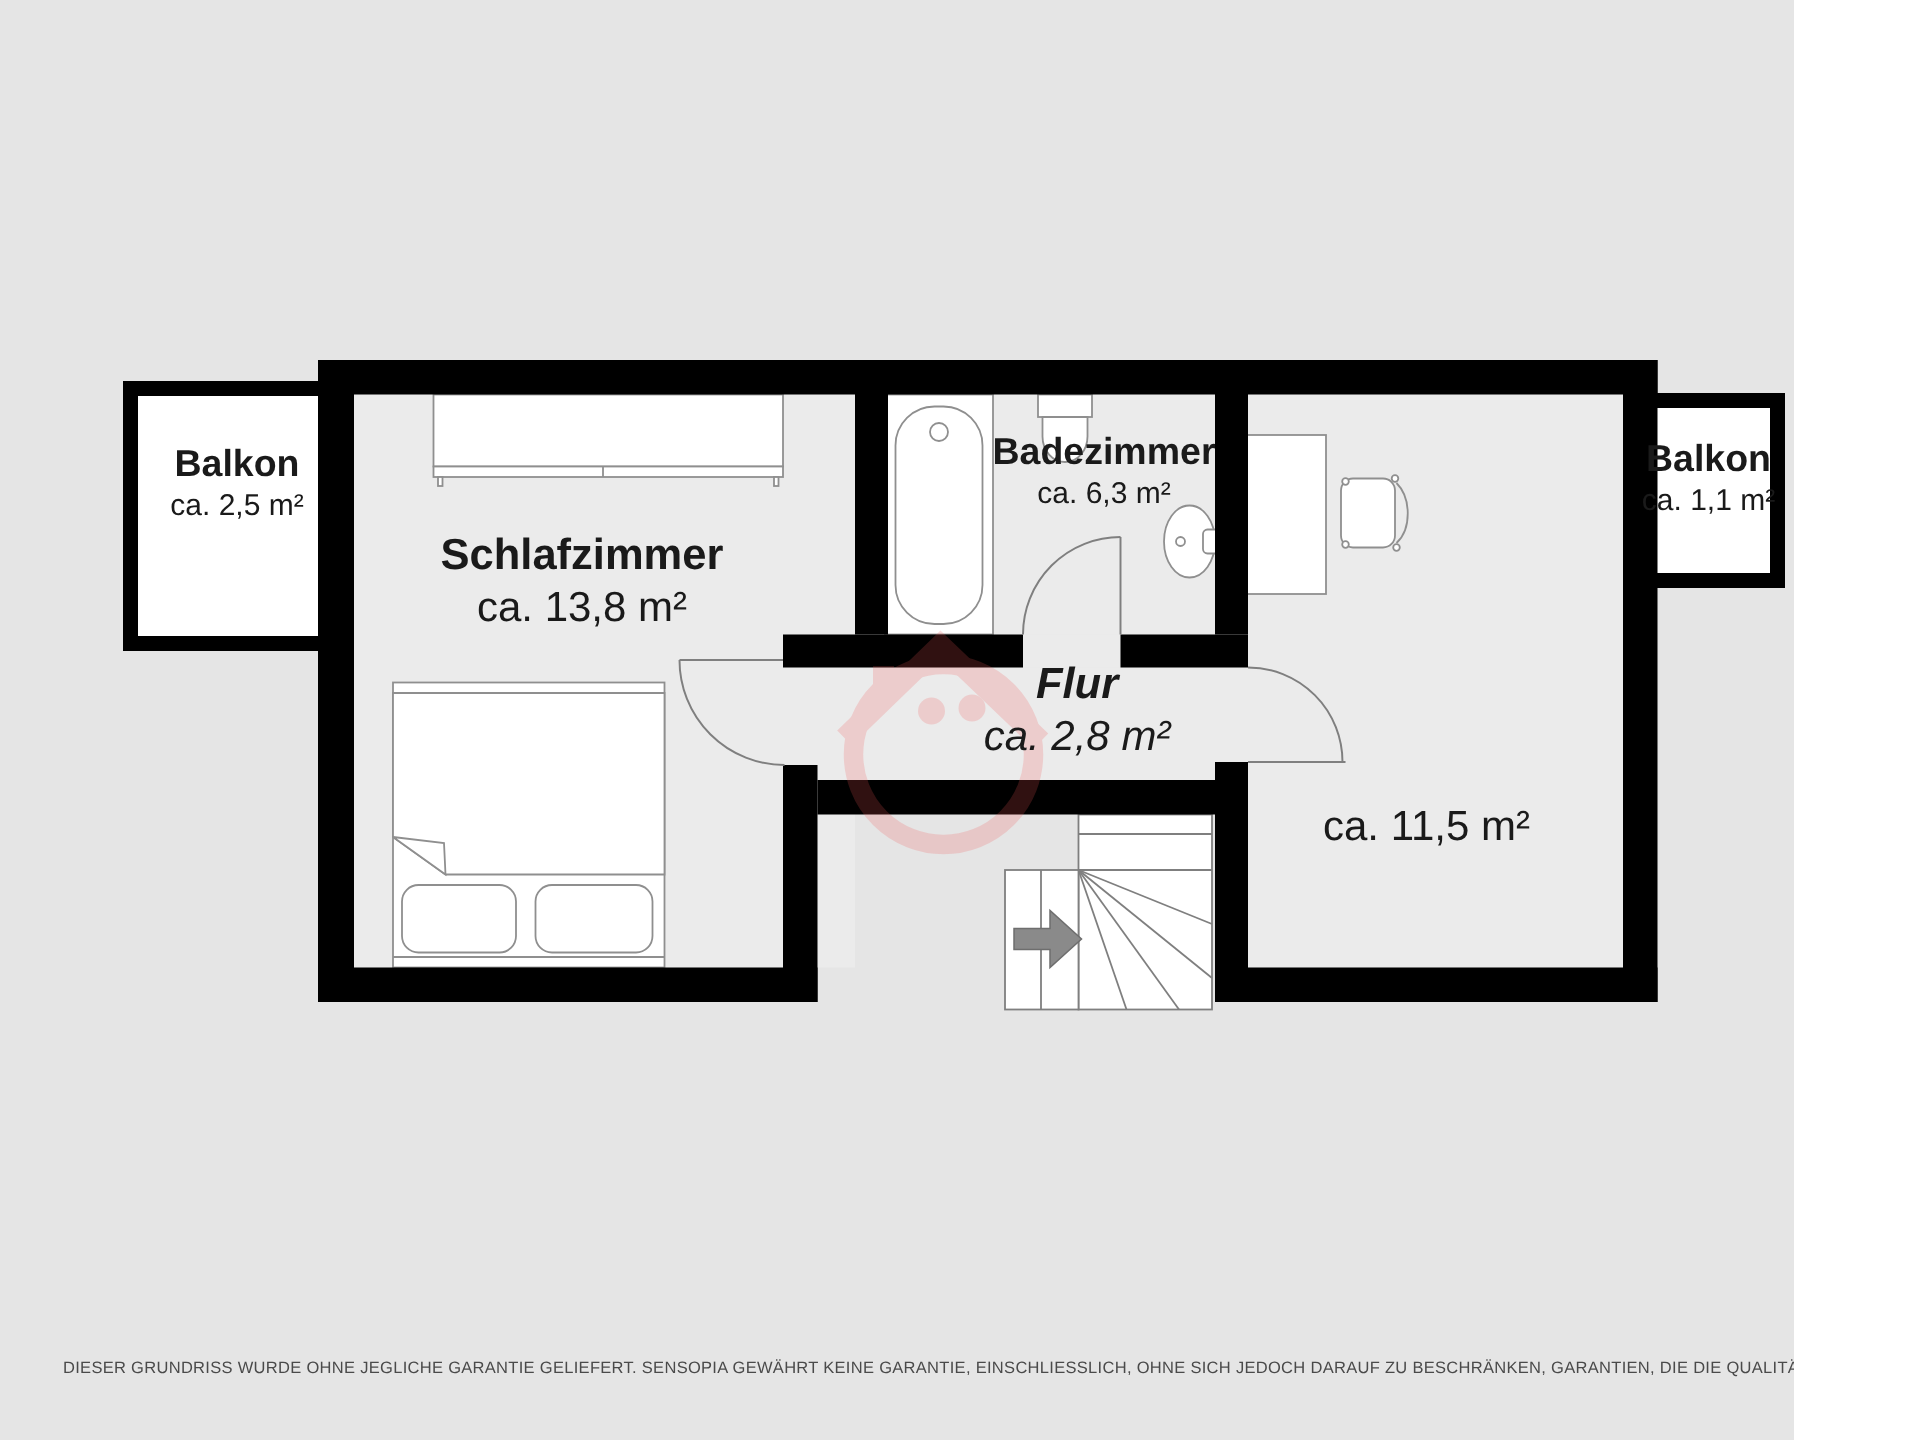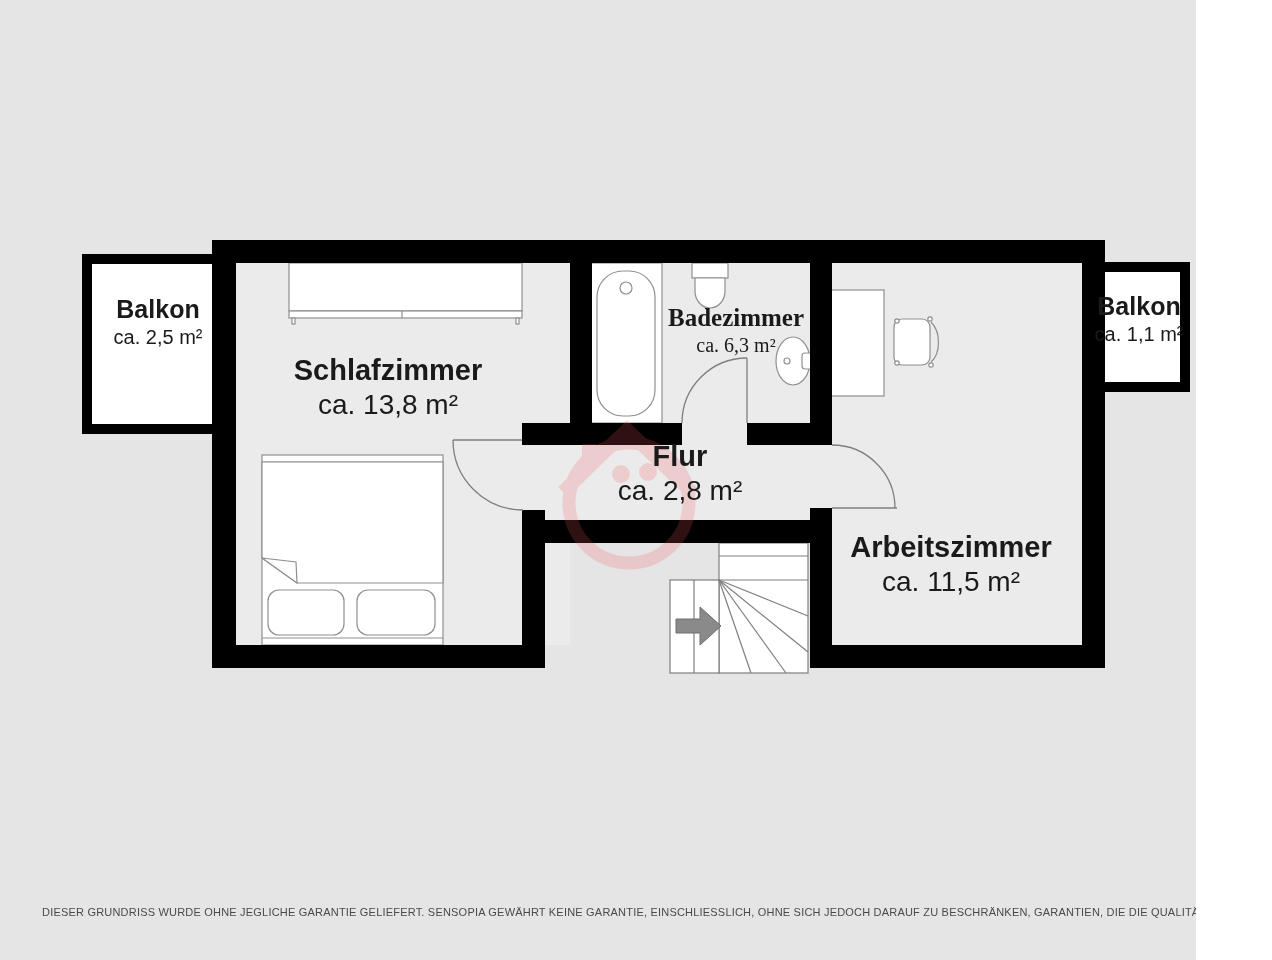--- a/index.html
+++ b/index.html
@@ -148,32 +148,31 @@
   <div class="room-label lbl-md" style="left:158px; top:296px;">
     <span class="name">Balkon</span>
     <span class="area">ca. 2,5 m²</span>
   </div>
 
   <div class="room-label lbl-lg" style="left:388px; top:355px;">
     <span class="name">Schlafzimmer</span>
     <span class="area">ca. 13,8 m²</span>
   </div>
 
-  <div class="room-label lbl-md" style="left:736px; top:304px;font-family:Liberation Serif, serif;">
+  <div class="room-label lbl-md" style="left:736px; top:288px;">
     <span class="name">Badezimmer</span>
     <span class="area">ca. 6,3 m²</span>
   </div>
 
-  <div class="room-label lbl-lg" style="left:680px; top:441px;">
+  <div class="room-label lbl-lg" style="left:718px; top:441px;font-style:italic;">
     <span class="name">Flur</span>
     <span class="area">ca. 2,8 m²</span>
   </div>
 
   <div class="room-label lbl-lg" style="left:951px; top:532px;">
-    <span class="name">Arbeitszimmer</span>
     <span class="area">ca. 11,5 m²</span>
   </div>
 
   <div class="room-label lbl-md" style="left:1139px; top:293px;">
     <span class="name">Balkon</span>
     <span class="area">ca. 1,1 m²</span>
   </div>
 
   <div class="footer-disclaimer">DIESER GRUNDRISS WURDE OHNE JEGLICHE GARANTIE GELIEFERT. SENSOPIA GEWÄHRT KEINE GARANTIE, EINSCHLIESSLICH, OHNE SICH JEDOCH DARAUF ZU BESCHRÄNKEN, GARANTIEN, DIE DIE QUALITÄT UND DIE PRÄZISION DER ABMESSUNGEN BETREFFEN.</div>
 

